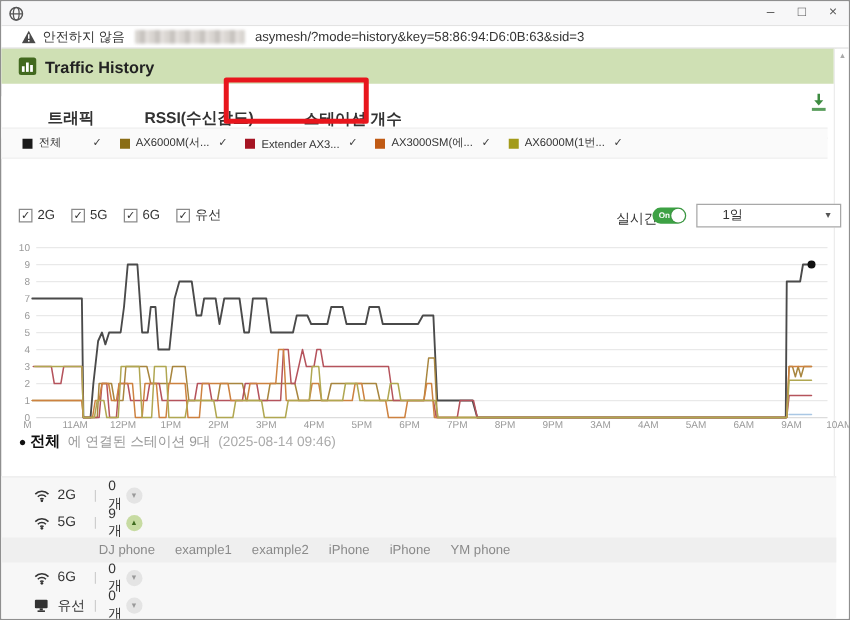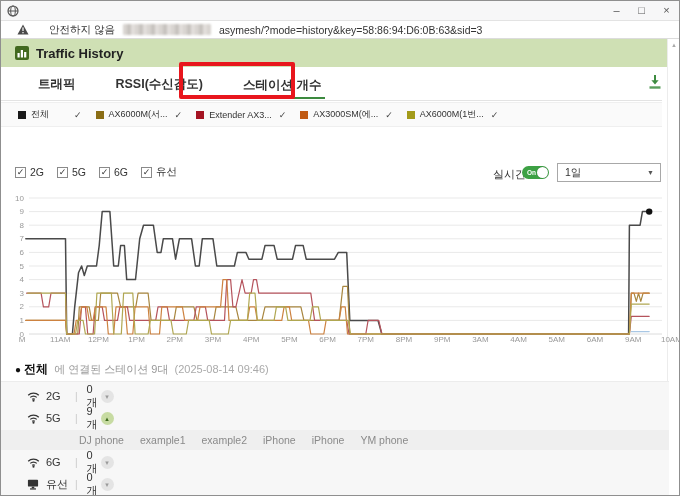--- a/index.html
+++ b/index.html
@@ -7,35 +7,35 @@
   .window{position:relative;width:680px;height:496px;background:#fff;border:1px solid #8f8f8f;overflow:hidden;}
   
   .titlebar{position:absolute;top:0;left:0;width:100%;height:20px;background:#f7f7f8;border-bottom:1px solid #e3e3e3;display:flex;align-items:center;}
   .favicon{margin-left:6px;width:12px;height:12px;flex:0 0 auto;}
   .title-text{margin-left:7px;font-size:10.5px;color:#3a3a3a;white-space:nowrap;}
   .win-btns{position:absolute;right:0;top:0;height:20px;display:flex;}
   .win-btn{width:25px;height:20px;text-align:center;line-height:18px;font-size:11px;color:#555;}
   
   .urlbar{position:absolute;top:20px;left:0;width:100%;height:18px;background:#ffffff;border-bottom:1px solid #dcdcdc;display:flex;align-items:center;font-size:10.5px;color:#333;}
   .warn-icon{margin-left:16px;width:12px;height:11px;}
-  .warn-label{margin-left:20px;white-space:nowrap;}
+  .warn-label{margin-left:5px;white-space:nowrap;}
   .blur-box{margin-left:8px;width:88px;height:11px;border-radius:1px;
     background:repeating-linear-gradient(90deg,#d8d4d0 0 4px,#c7c3bf 4px 8px,#e2dedb 8px 12px);
     filter:blur(1.2px);}
   .url-text{margin-left:8px;white-space:nowrap;color:#333;}
   
   .page-header{position:absolute;top:38px;left:0;width:668px;height:28px;background:#cfe0b4;display:flex;align-items:center;text-align:right;}
   .hdr-icon{margin-left:14px;width:14px;height:14px;background:#42691f;border-radius:2px;position:relative;}
   .hdr-icon svg{position:absolute;left:2px;top:2px;}
   .hdr-title{margin-left:7px;font-size:13px;font-weight:bold;color:#222;}
   
   .scroll-gutter{position:absolute;top:38px;right:0;width:12px;height:458px;background:#fff;border-left:1px solid #ececec;}
   .scroll-up{width:12px;height:12px;text-align:center;font-size:6px;line-height:12px;color:#aaa;}
   
-  .tabs{position:absolute;top:66px;left:0;width:661px;height:34px;background:#fff;border-bottom:1px solid #e3e3e3;display:flex;align-items:center;}
+  .tabs{position:absolute;top:76px;left:0;width:661px;height:34px;background:#fff;border-bottom:1px solid #e3e3e3;display:flex;align-items:center;}
   .tab{margin-left:32px;font-size:12.5px;font-weight:bold;color:#333;padding:9px 4px 7px 4px;white-space:nowrap;}
   .tab:first-child{margin-left:33px;}
   .tab.active{border-bottom:2px solid #3c8a3f;padding-bottom:3px;}
   .red-box{position:absolute;left:178px;top:61px;width:116px;height:37px;border:4px solid #e8161d;border-radius:2px;z-index:6;pointer-events:none;}
   .download-btn{position:absolute;left:646px;top:73px;width:18px;height:18px;}
   
   .legend-row{position:absolute;top:101px;left:0;width:661px;height:25px;background:#fafafa;border-top:1px solid #efefef;border-bottom:1px solid #efefef;display:flex;align-items:center;padding-left:17px;}
   .legend-item{display:flex;align-items:center;margin-right:14px;}
   .legend-item .sw{width:8px;height:8px;flex:0 0 auto;}
   .legend-item .lbl{margin-left:5px;font-size:9px;color:#333;white-space:nowrap;}
@@ -44,26 +44,26 @@
   
   .controls{position:absolute;top:160px;left:0;width:668px;height:28px;}
   .bands{position:absolute;left:14px;top:4px;display:flex;align-items:center;}
   .band-item{display:flex;align-items:center;margin-right:13px;}
   .cbx{width:11px;height:11px;border:1px solid #8a8a8a;background:#fff;font-size:9px;line-height:9px;text-align:center;color:#333;}
   .band-item .blbl{margin-left:4px;font-size:10.5px;color:#333;}
   .rt-label{position:absolute;left:492px;top:6px;font-size:11px;color:#333;}
   .toggle{position:absolute;left:521px;top:5px;width:27px;height:13px;border-radius:7px;background:#3da144;}
   .toggle .on{position:absolute;left:5px;top:3px;font-size:6.5px;color:#fff;font-weight:bold;}
   .toggle .knob{position:absolute;right:1px;top:1px;width:11px;height:11px;border-radius:50%;background:#fff;box-shadow:0 0 1px rgba(0,0,0,.4);}
-  .select{position:absolute;left:556px;top:2px;width:104px;height:19px;border:1px solid #a8a8a8;background:#fff;font-size:10.5px;color:#333;line-height:17px;padding-left:7px;}
+  .select{position:absolute;left:556px;top:2px;width:116px;height:19px;border:1px solid #a8a8a8;background:#fff;font-size:10.5px;color:#333;line-height:17px;padding-left:20px;}
   .select .arrow{position:absolute;right:6px;top:0;font-size:7px;color:#555;line-height:17px;}
   
   .chart-svg{position:absolute;top:188px;left:0;}
   
-  .summary{position:absolute;top:360px;left:14px;font-size:11px;color:#999;white-space:nowrap;}
+  .summary{position:absolute;top:344px;left:14px;font-size:11px;color:#999;white-space:nowrap;}
   .summary .dot{color:#111;font-size:10px;}
   .summary .scope{color:#111;font-weight:bold;font-size:12px;margin-right:3px;}
   .summary .ts{color:#aaa;margin-left:3px;}
   
   .panel{position:absolute;top:380px;left:0;width:668px;height:116px;background:#f7f7f7;border-top:1px solid #ececec;padding-top:3px;}
   .band-row{height:22px;display:flex;align-items:center;padding-left:26px;}
   .band-row .ric{width:15px;display:flex;align-items:center;}
   .band-row .rlbl{width:27px;margin-left:4px;font-size:11px;color:#333;}
   .band-row .rsep{color:#c9c9c9;font-size:10px;margin:0 9px 0 2px;}
   .band-row .rcount{width:14px;font-size:11px;color:#333;}

